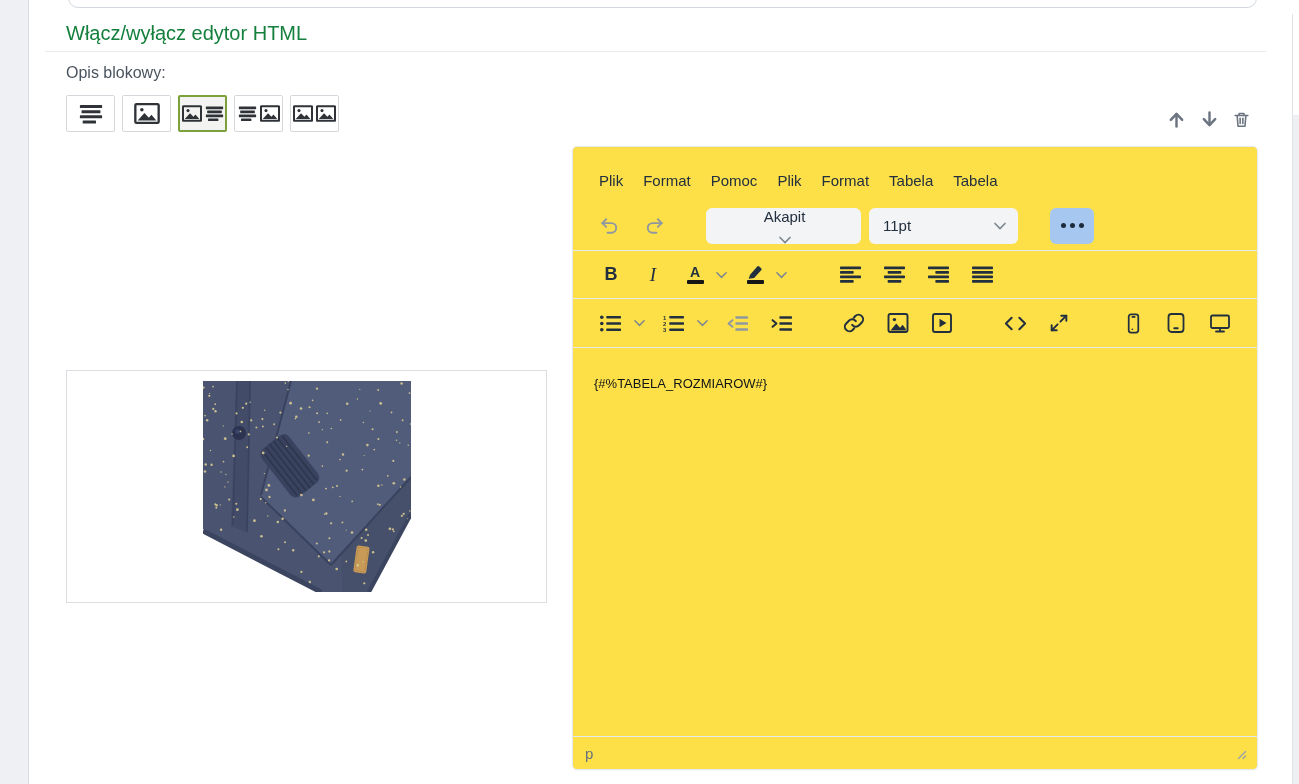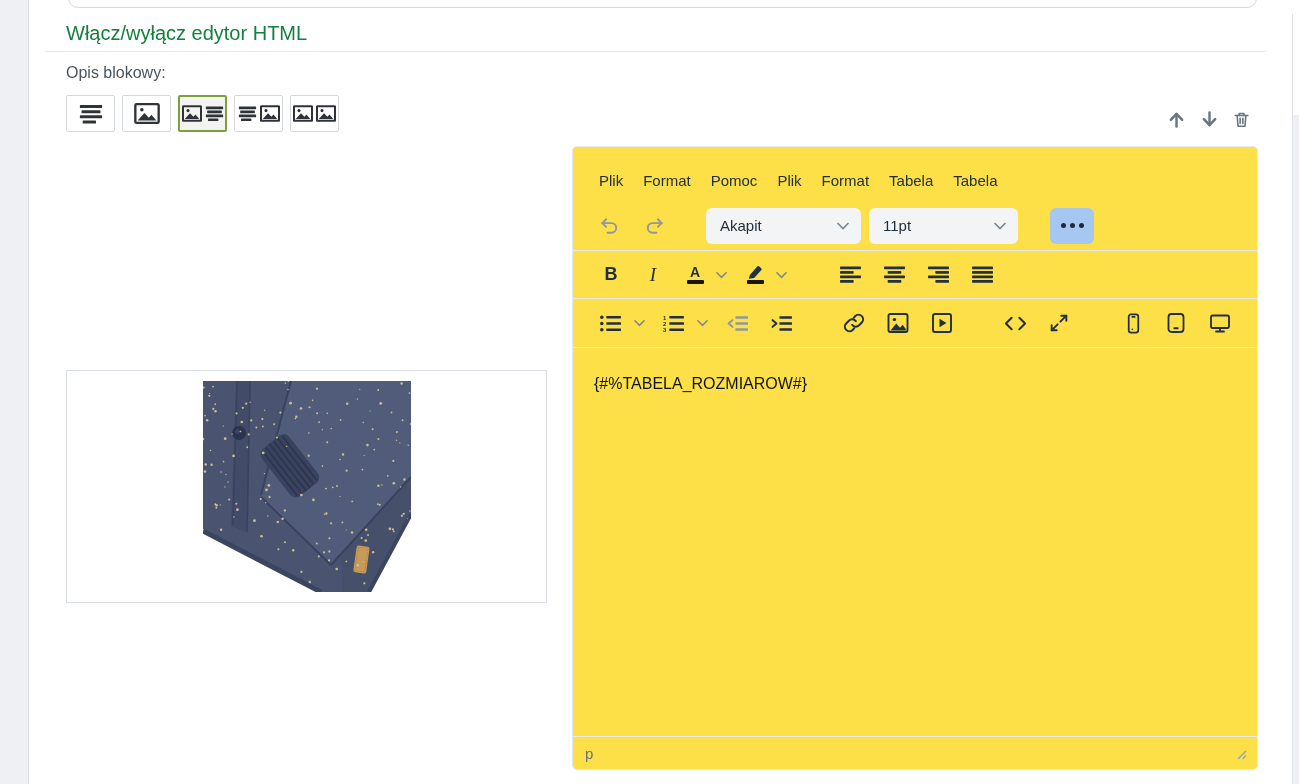--- a/index.html
+++ b/index.html
@@ -41,35 +41,35 @@
   .tb-row { display:flex; align-items:center; flex:0 0 auto; }
   .row1 { height:50px; padding-left:19px; border-bottom:1px solid #e6e9ed; }
   .row2 { height:48px; padding-left:21px; border-bottom:1px solid #e6e9ed; }
   .row3 { height:49px; padding-left:20px; border-bottom:1px solid #e6e9ed; }
   .tbtn { width:34px; height:34px; border-radius:4px; display:flex; align-items:center; justify-content:center;
     color:#222f3e; cursor:pointer; flex:0 0 auto; }
   .tbtn.dis { color:#8f97a1; }
   .chev-btn { width:18px; height:34px; display:flex; align-items:center; justify-content:center; color:#7e8790; cursor:pointer; flex:0 0 auto; }
   .select-box { height:36px; background:#f3f4f6; border-radius:6px; display:flex; align-items:center;
     justify-content:space-between; padding:0 12px 0 14px; font-size:15px; color:#222f3e; cursor:pointer; flex:0 0 auto; }
-  .fmt { width:155px; margin-left:35px; }
+  .fmt { width:155px; margin-left:35px;flex-direction:column; }
   .fsz { width:149px; margin-left:8px; }
   .more-btn { width:44px; height:36px; margin-left:32px; background:#a6c8f0; border-radius:6px;
     display:flex; align-items:center; justify-content:center; gap:4px; cursor:pointer; flex:0 0 auto; }
   .more-btn i { width:5px; height:5px; border-radius:50%; background:#1d2a3a; }
   .b-glyph { font-size:18px; font-weight:700; }
   .i-glyph { font-family:"Liberation Serif", serif; font-style:italic; font-size:19px; }
   .stack { display:flex; flex-direction:column; align-items:center; gap:1px; }
   .stack .bar { width:17px; height:4px; background:#161616; border-radius:1px; }
   .stack .a { font-size:14px; font-weight:700; line-height:13px; }
   .mlink { margin-left:43px; } .m10 { margin-left:10px; } .m8 { margin-left:8px; }
   .m11 { margin-left:11px; } .m3 { margin-left:3px; } .m9 { margin-left:9px; }
   .m39 { margin-left:39px; } .m40 { margin-left:40px; }
 
-  .content { flex:1 1 auto; padding:26px 21px 0 21px; font-size:16px; line-height:20px; color:#101418; cursor:text; }
+  .content { flex:1 1 auto; padding:26px 21px 0 21px; font-size:13px; line-height:20px; color:#101418; cursor:text; }
   .statusbar { height:33px; border-top:1px solid #e6e9ed; display:flex; align-items:center;
     justify-content:space-between; padding:0 10px 0 12px; }
   .elem-path { font-size:15px; color:#67727e; cursor:pointer; }
   .resize { color:#9aa2ab; cursor:nwse-resize; display:flex; }
 
   svg { display:block; }
 </style>
 </head>
 <body>
 

